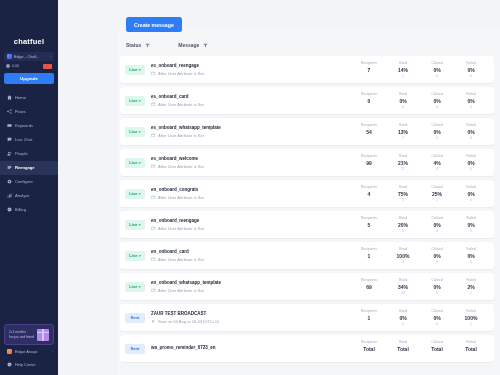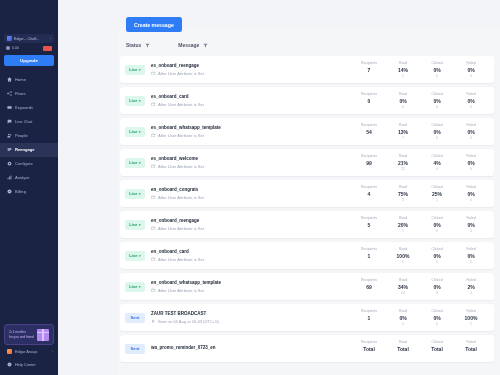--- a/index.html
+++ b/index.html
@@ -195,20 +195,21 @@
   .stat-lbl { font-size: 3.4px; color: #a3aab9; margin-bottom: 2px; }
   .stat-main { font-size: 5px; color: #2b3346; font-weight: 600; }
   .stat-sub { font-size: 3.4px; color: #b6bcc9; margin-top: 1px; min-height: 4px; }
 </style>
 </head>
 <body>
 
 <div id="app">
 
   <div id="sidebar">
+    <div class="logo">chatfuel</div>
 
     <div class="acct-box">
       <div class="acct-av"></div>
       <div class="acct-name">Edgar – Chatf...</div>
       <div class="acct-chev">›</div>
     </div>
 
     <div class="bal-box">
       <div class="bal-coin"></div>
       <div class="bal-val">0.00</div>

